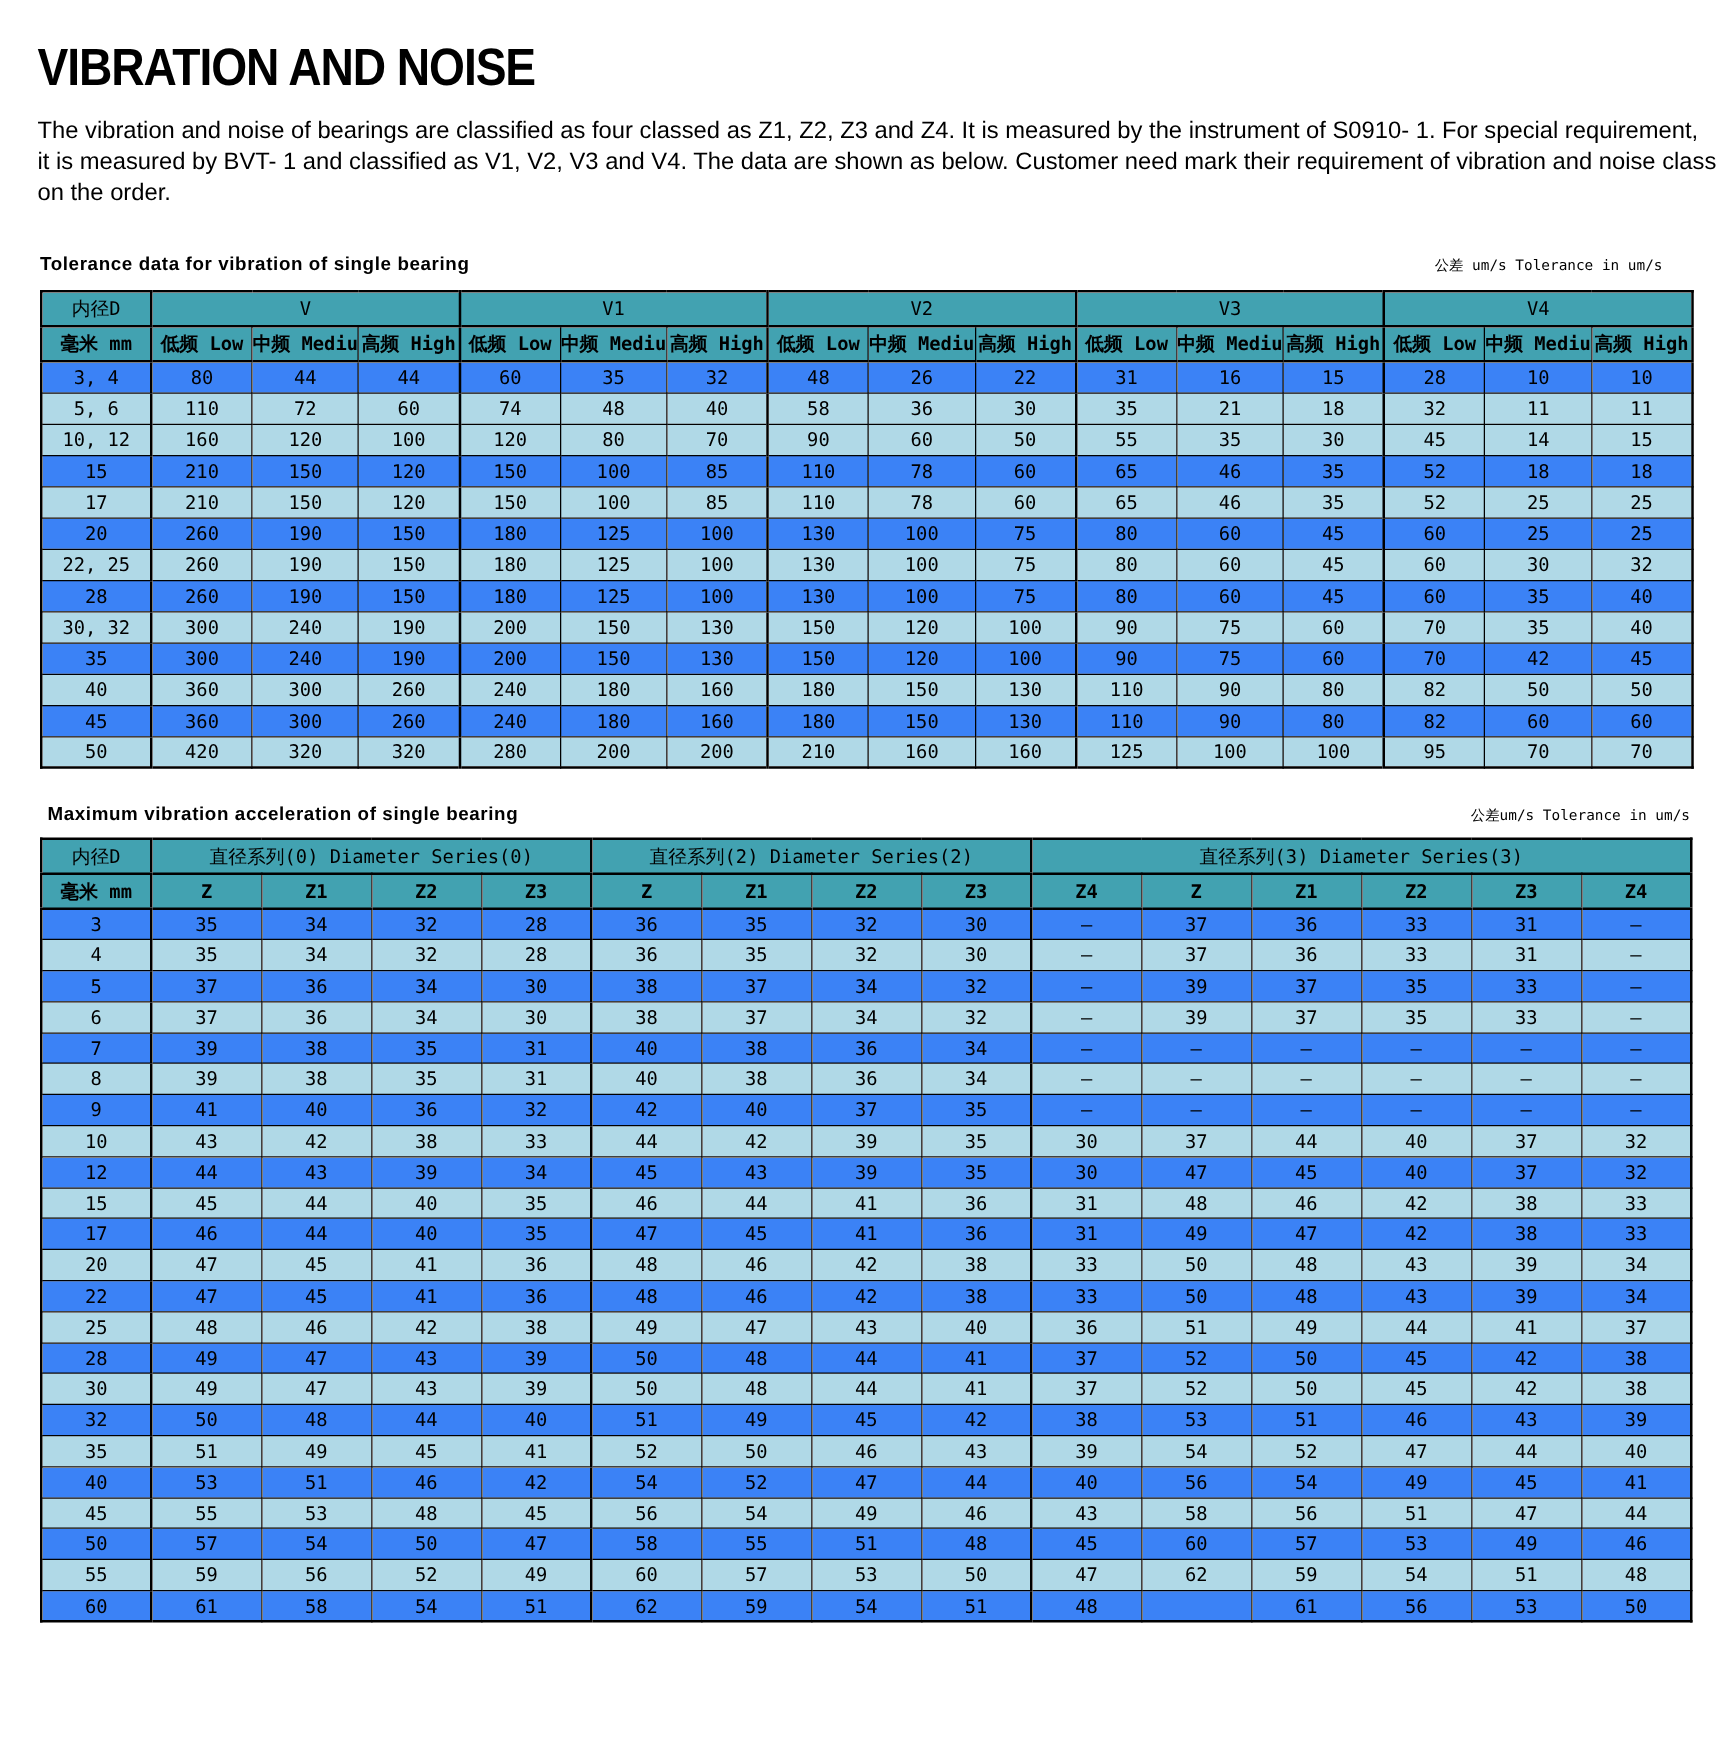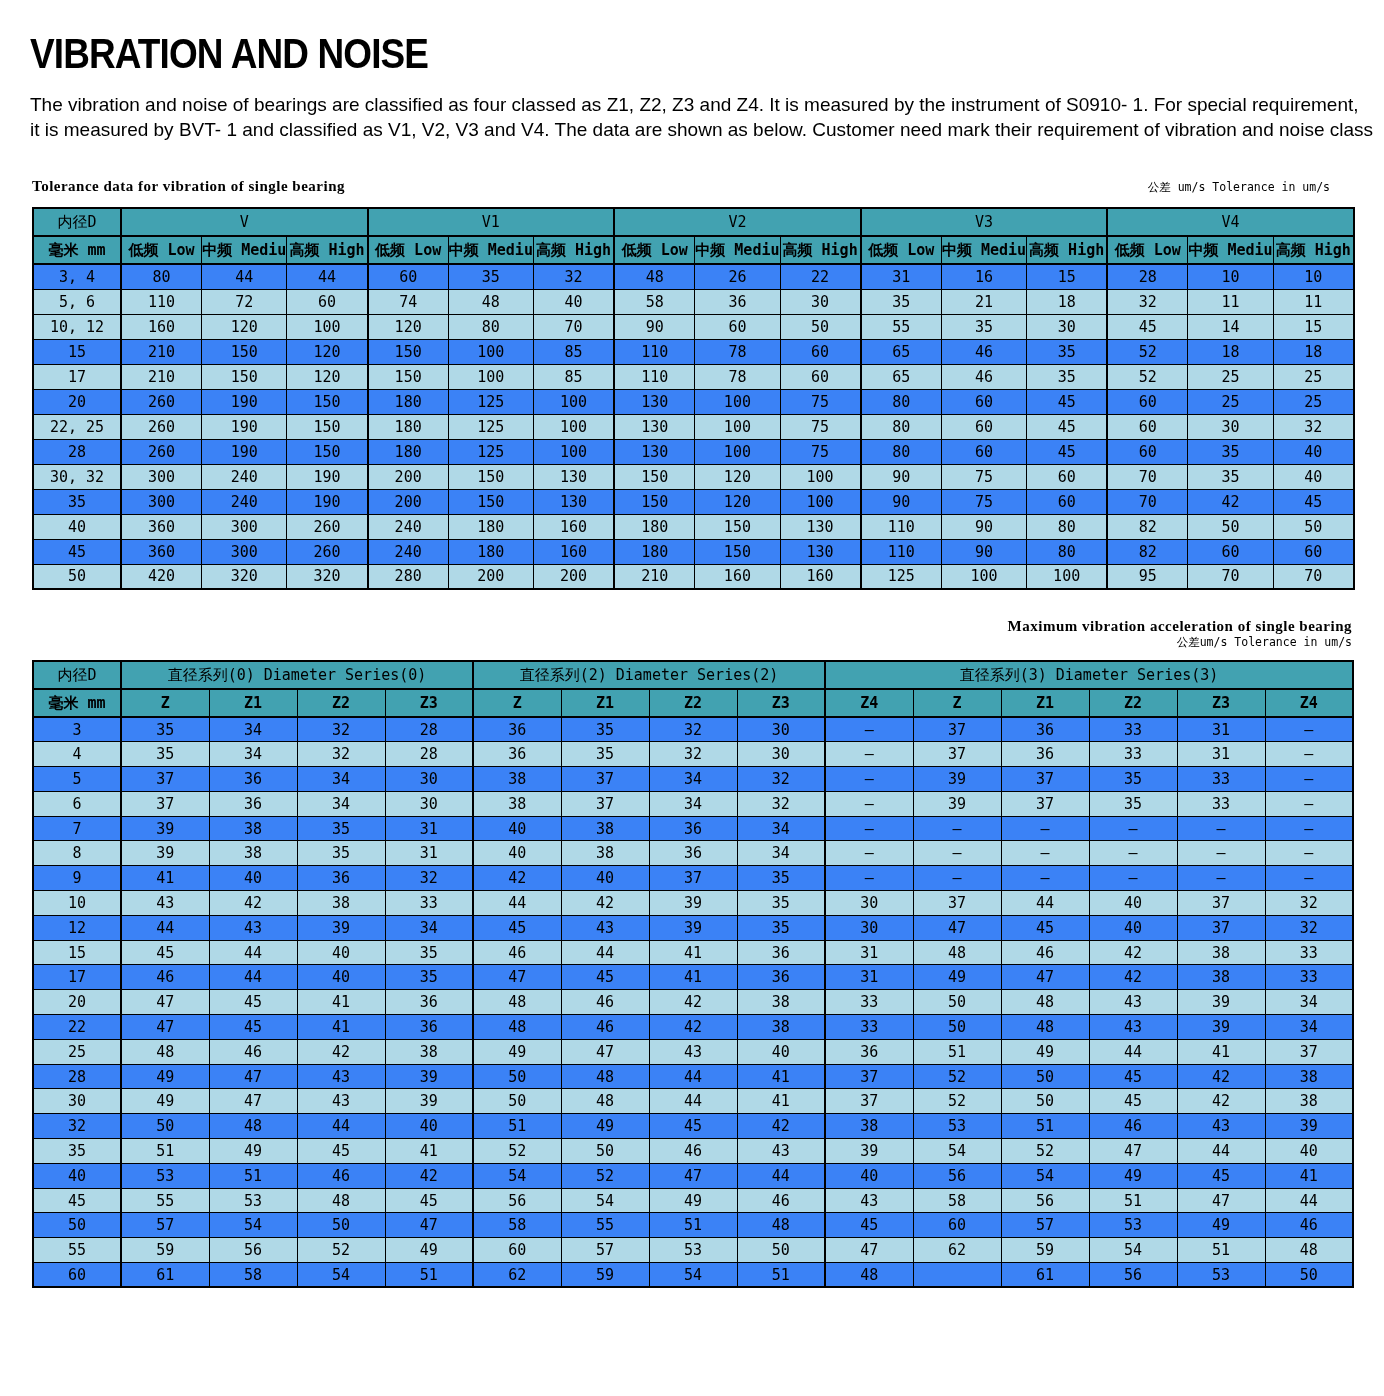--- a/index.html
+++ b/index.html
@@ -13,22 +13,22 @@
     transform:scaleX(0.88);
     transform-origin:left center;
     white-space:nowrap;
   }
 
   .intro{margin:14px 30px 0 30px;font-size:19px;line-height:25px;}
   .intro div{white-space:nowrap;}
 
   .cap-row{display:flex;justify-content:space-between;align-items:flex-end;margin-left:32px;}
   .cap-row.one{width:1298px;margin-top:36px;margin-bottom:12px;}
-  .cap-row.two{width:1320px;margin-top:28px;margin-bottom:10px;flex-direction:column;}
-  .caption{font-family:Liberation Serif, serif;font-weight:bold;font-size:15px;letter-spacing:0.5px;}
+  .cap-row.two{width:1320px;margin-top:28px;margin-bottom:10px;}
+  .caption{font-family:Liberation Sans, sans-serif;font-weight:bold;font-size:15px;letter-spacing:0.5px;}
   .cap-row.two .caption{padding-left:6px;}
   .tol-note{font-family:"DejaVu Sans Mono","DejaVu Sans",monospace;font-size:11.5px;}
 
   table.dtable{border-collapse:collapse;table-layout:fixed;margin-left:32px;border:2px solid #000;}
   table.dtable th, table.dtable td{
     border:1px solid #000;
     text-align:center;
     vertical-align:middle;
     font-family:"DejaVu Sans Mono","DejaVu Sans",monospace;
     font-size:15px;
@@ -45,20 +45,21 @@
   table.dtable tbody tr.alt{background:var(--blue,#B0D9E7);padding-left:16px;}
 </style>
 </head>
 <body>
 
 <h1 class="title">VIBRATION AND NOISE</h1>
 
 <div class="intro">
   <div>The vibration and noise of bearings are classified as four classed as Z1, Z2, Z3 and Z4. It is measured by the instrument of S0910- 1. For special requirement,</div>
   <div>it is measured by BVT- 1 and classified as V1, V2, V3 and V4. The data are shown as below. Customer need mark their requirement of vibration and noise class</div>
+  <div>on the order.</div>
 </div>
 
 <div class="cap-row one">
   <div class="caption">Tolerance data for vibration of single bearing</div>
   <div class="tol-note">公差 um/s Tolerance in um/s</div>
 </div>
 
 <table id="table1" class="dtable">
     <colgroup>
       <col style="width: 88px;">

